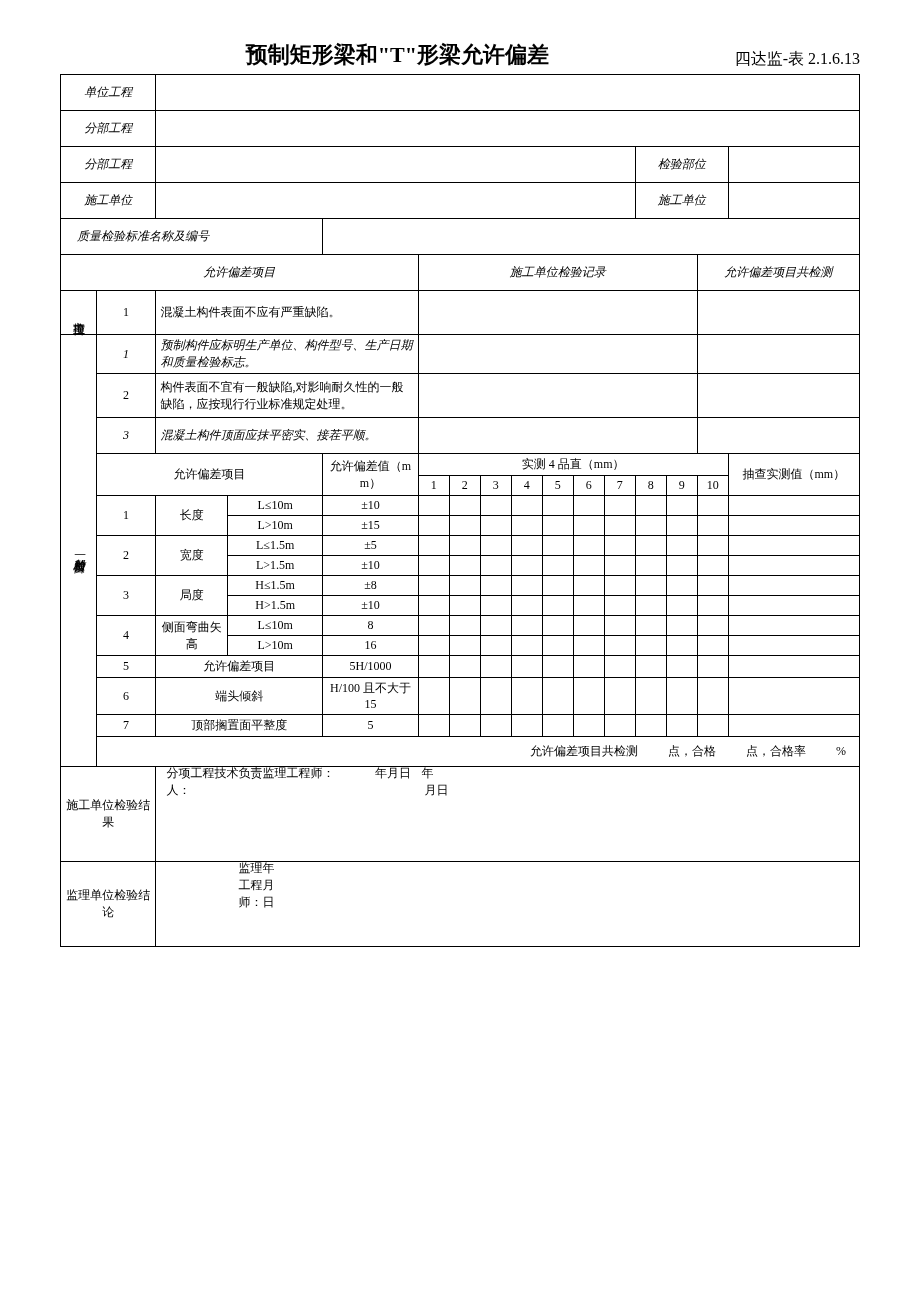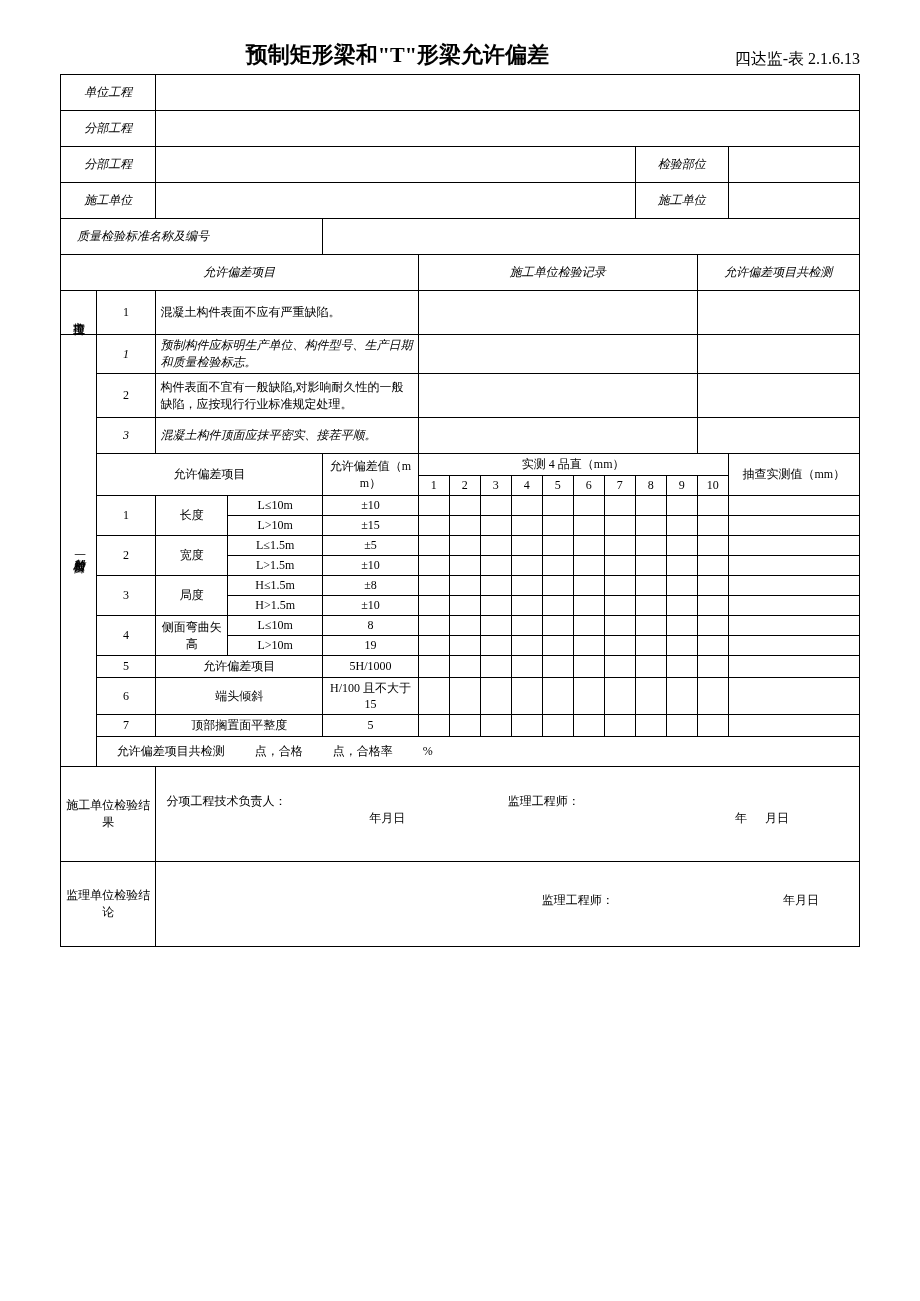--- a/index.html
+++ b/index.html
@@ -42,23 +42,22 @@
   .left { text-align: left; }
   .vtext {
     writing-mode: vertical-rl;
     text-orientation: upright;
     letter-spacing: 1px;
     line-height: 1.1;
   }
   .sig-row { height: 70px; vertical-align: bottom; text-align: left; }
   .sig-content {
     display: flex;
-    flex-direction: column;
     height: 100%;
-    justify-content: center;
+    justify-content: flex-start;
     padding: 4px 6px;
   }
   .sig-line { display: flex; }
   .sig-line > span:first-child { flex: 1; }
 </style>
 </head>
 <body>
 
 <div class="header-row">
   <div class="title">预制矩形梁和"T"形梁允许偏差</div>
@@ -276,21 +275,21 @@
         <td></td>
         <td></td>
         <td></td>
         <td></td>
         <td></td>
         <td></td>
   <td></td>
 </tr>
 <tr>
   <td>L&gt;10m</td>
-  <td>19</td>
+  <td>16</td>
   <td></td>
         <td></td>
         <td></td>
         <td></td>
         <td></td>
         <td></td>
         <td></td>
         <td></td>
         <td></td>
         <td></td>
@@ -342,21 +341,21 @@
         <td></td>
         <td></td>
         <td></td>
         <td></td>
         <td></td>
         <td></td>
   <td></td>
 </tr>
 
 <tr>
-  <td colspan="16" style="text-align:left;padding:6px 20px">
+  <td colspan="16" style="text-align:right;padding:6px 13px">
     <span>允许偏差项目共检测</span>
     &nbsp;&nbsp;&nbsp;&nbsp;&nbsp;&nbsp;&nbsp;&nbsp;
     <span>点，合格</span>
     &nbsp;&nbsp;&nbsp;&nbsp;&nbsp;&nbsp;&nbsp;&nbsp;
     <span>点，合格率</span>
     &nbsp;&nbsp;&nbsp;&nbsp;&nbsp;&nbsp;&nbsp;&nbsp;
     <span>%</span>
   </td>
 </tr>
 

